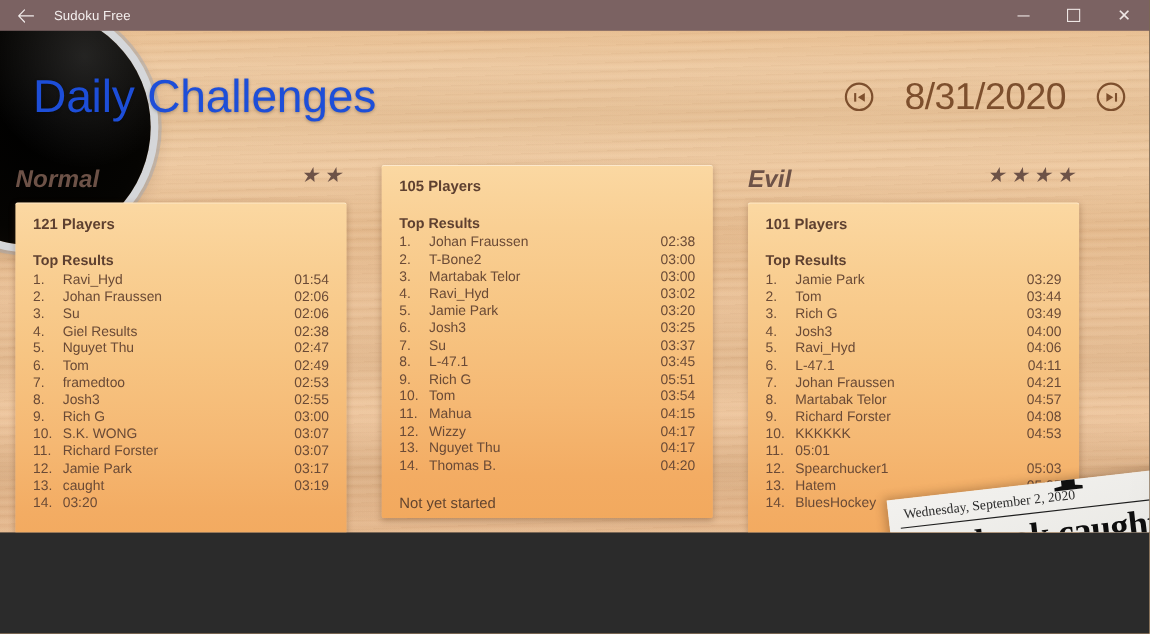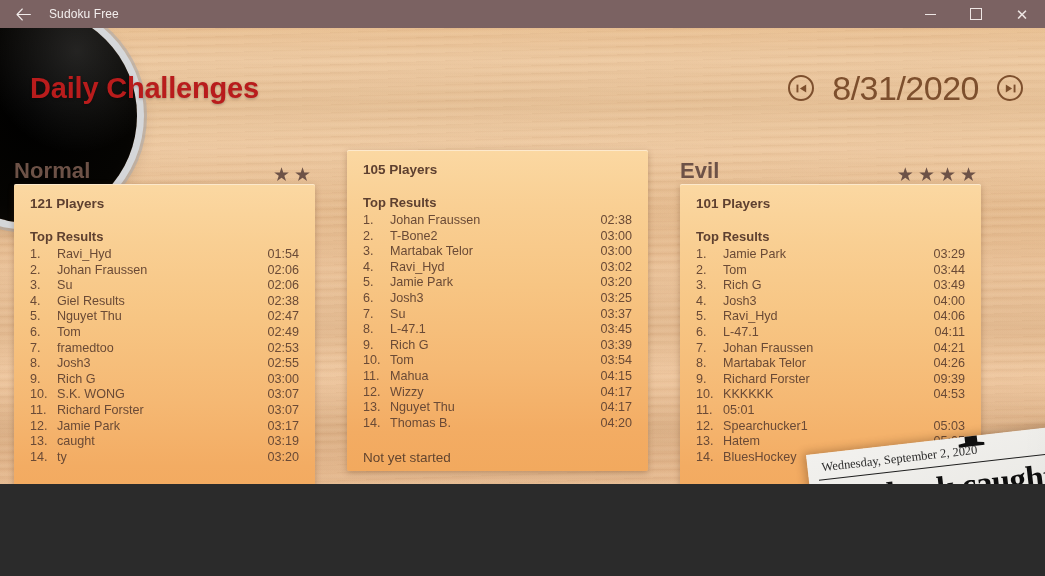--- a/index.html
+++ b/index.html
@@ -130,33 +130,33 @@
   #page-header {
     position: absolute;
     left: 0; top: 55px;
     width: 1045px; height: 66px;
     z-index: 10;
     display: flex;
     align-items: center;
   }
   #page-title {
     margin-left: 30px;
-    font-size: 29px;
-    font-weight: 700;
-    color: #b91c1c;
+    font-size: 42px;
+    font-weight: 400;
+    color: #1d4ed8;
     letter-spacing: -0.2px;
     text-shadow: 0 1px 3px rgba(0,0,0,0.28);
     white-space: nowrap;
   }
   #date-nav {
     margin-left: auto;
     margin-right: 22px;
     display: flex;
     align-items: center;
-    gap: 18px;
+    gap: 28px;
     color: #7d4f2d;
   }
   .navbtn {
     width: 26px; height: 26px;
     border-radius: 50%;
     border: 2px solid #7d4f2d;
     display: flex; align-items: center; justify-content: center;
     box-sizing: border-box;
   }
   .navbtn svg { display: block; }
@@ -176,23 +176,24 @@
     display: flex;
     z-index: 12;
   }
   .col {
     width: 333px;
     padding: 0 0 0 0;
     box-sizing: border-box;
   }
   .col-head {
     display: flex;
-    align-items: flex-end;
+    align-items: flex-start;
     padding: 0 18px 0 14px;
     height: 34px;
+    font-style: italic;
   }
   .col-title {
     font-size: 22px;
     font-weight: 600;
     color: #6d5247;
     letter-spacing: .1px;
   }
   .stars {
     margin-left: auto;
     font-size: 19px;
@@ -437,21 +438,20 @@
               <span class="nm">Jamie Park</span>
               <span class="tm">03:17</span>
             </div>
           <div class="row">
               <span class="rk">13.</span>
               <span class="nm">caught</span>
               <span class="tm">03:19</span>
             </div>
           <div class="row">
               <span class="rk">14.</span>
-              <span class="nm">ty</span>
               <span class="tm">03:20</span>
             </div>
         </div>
         <div class="notstarted">Not yet started</div>
       </div>
     </div>
 
     <div class="col">
       <div class="panel">
         <div class="players">105 Players</div>
@@ -493,21 +493,21 @@
               <span class="tm">03:37</span>
             </div>
           <div class="row">
               <span class="rk">8.</span>
               <span class="nm">L-47.1</span>
               <span class="tm">03:45</span>
             </div>
           <div class="row">
               <span class="rk">9.</span>
               <span class="nm">Rich G</span>
-              <span class="tm">03:39</span>
+              <span class="tm">05:51</span>
             </div>
           <div class="row">
               <span class="rk">10.</span>
               <span class="nm">Tom</span>
               <span class="tm">03:54</span>
             </div>
           <div class="row">
               <span class="rk">11.</span>
               <span class="nm">Mahua</span>
               <span class="tm">04:15</span>
@@ -572,26 +572,26 @@
               <span class="tm">04:11</span>
             </div>
           <div class="row">
               <span class="rk">7.</span>
               <span class="nm">Johan Fraussen</span>
               <span class="tm">04:21</span>
             </div>
           <div class="row">
               <span class="rk">8.</span>
               <span class="nm">Martabak Telor</span>
-              <span class="tm">04:26</span>
+              <span class="tm">04:57</span>
             </div>
           <div class="row">
               <span class="rk">9.</span>
               <span class="nm">Richard Forster</span>
-              <span class="tm">09:39</span>
+              <span class="tm">04:08</span>
             </div>
           <div class="row">
               <span class="rk">10.</span>
               <span class="nm">KKKKKK</span>
               <span class="tm">04:53</span>
             </div>
           <div class="row">
               <span class="rk">11.</span>
               <span class="tm">05:01</span>
             </div>

